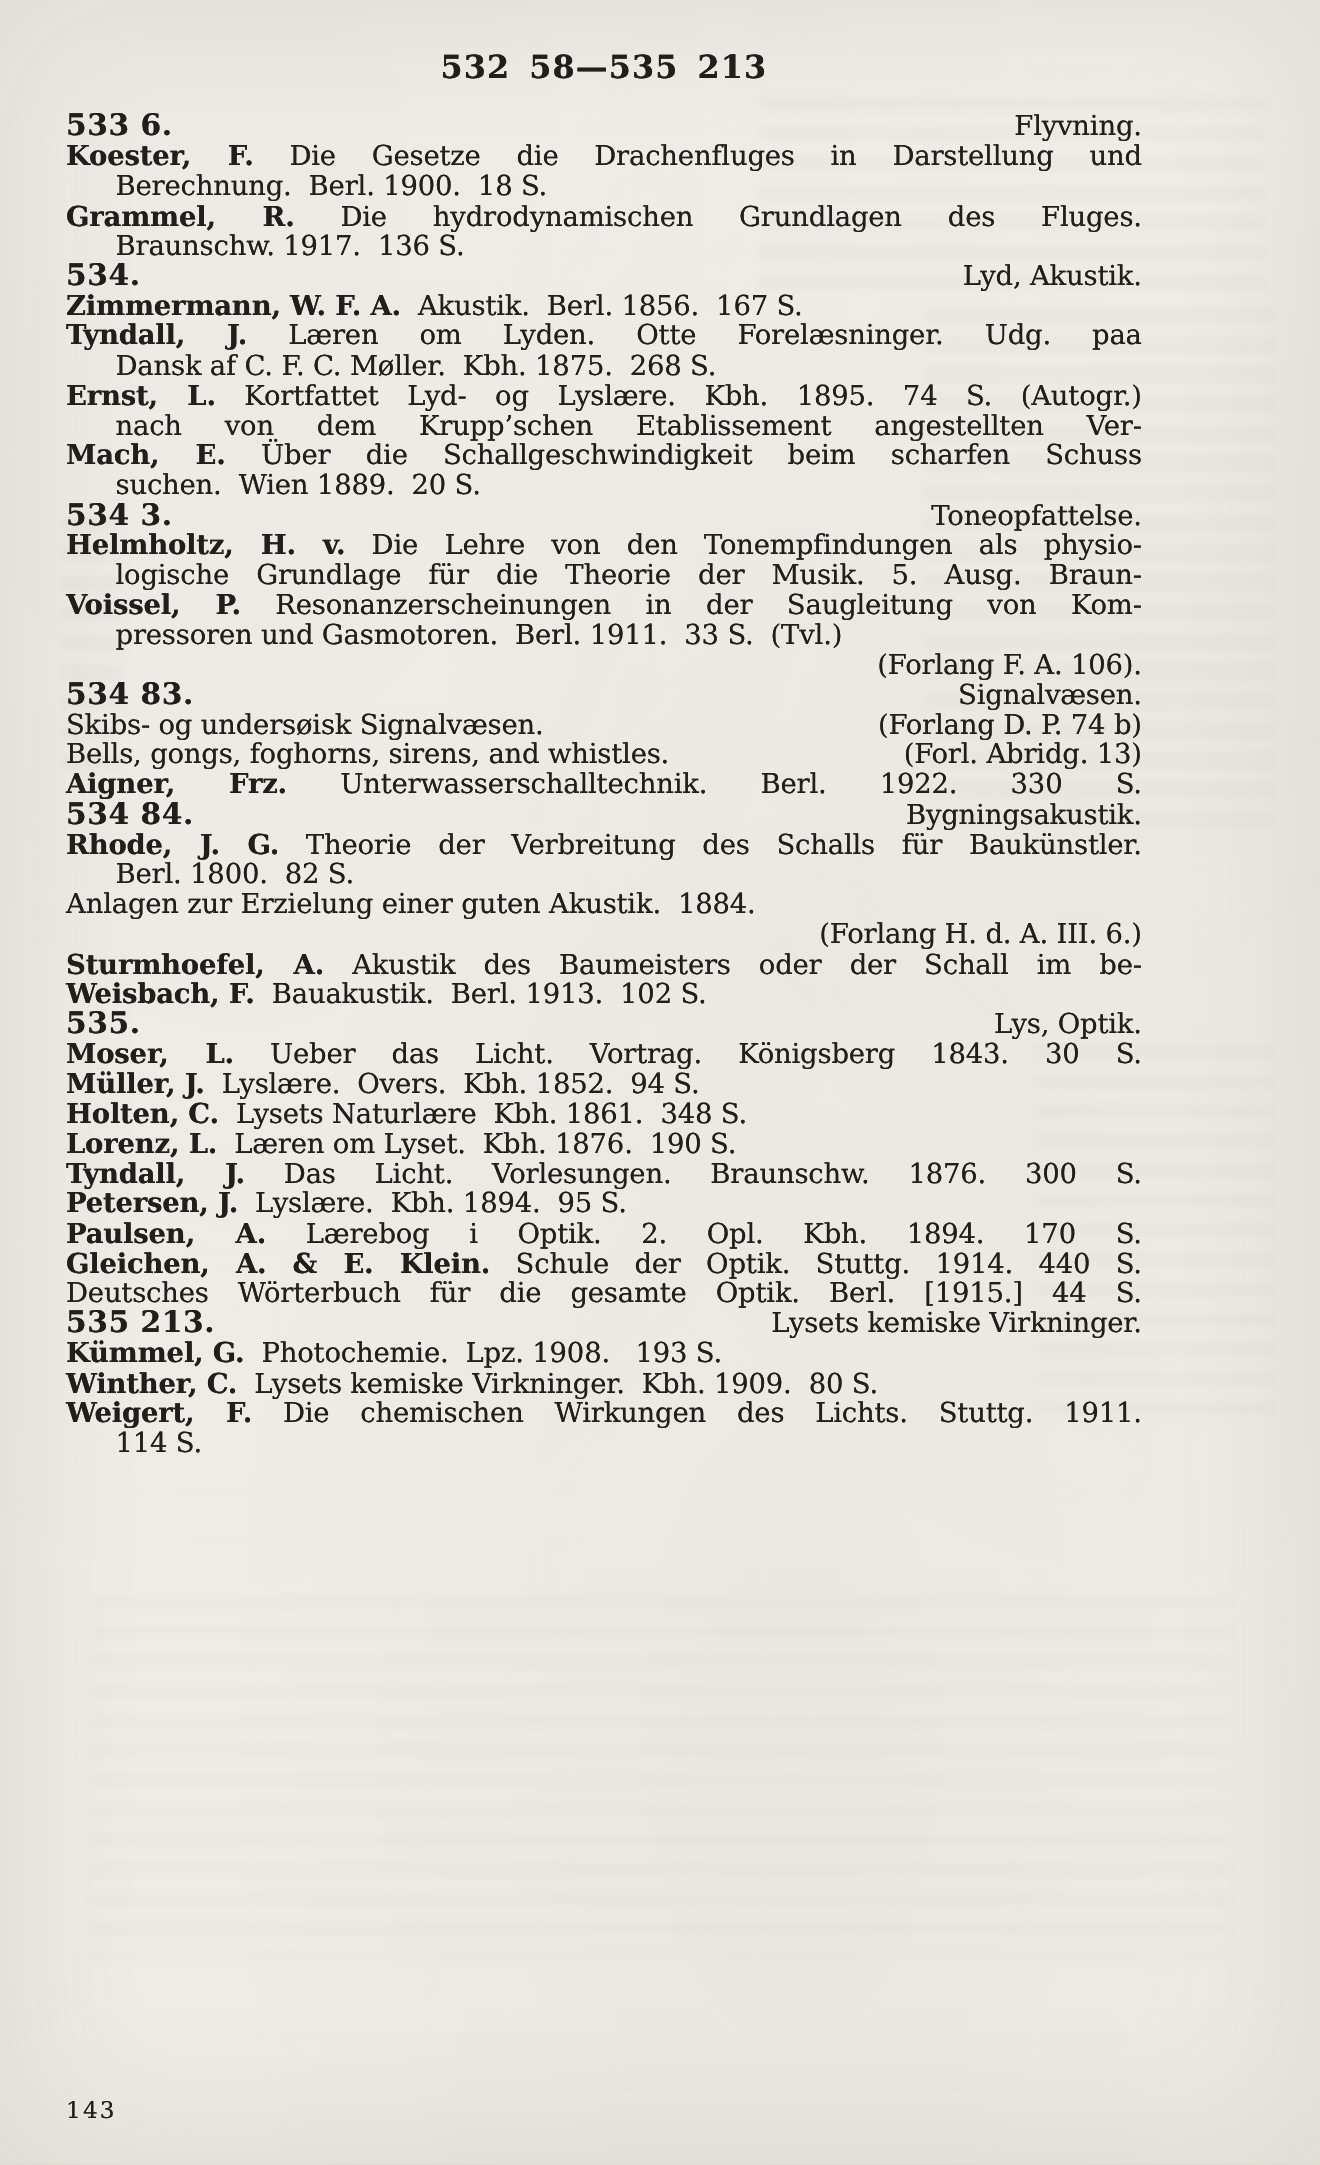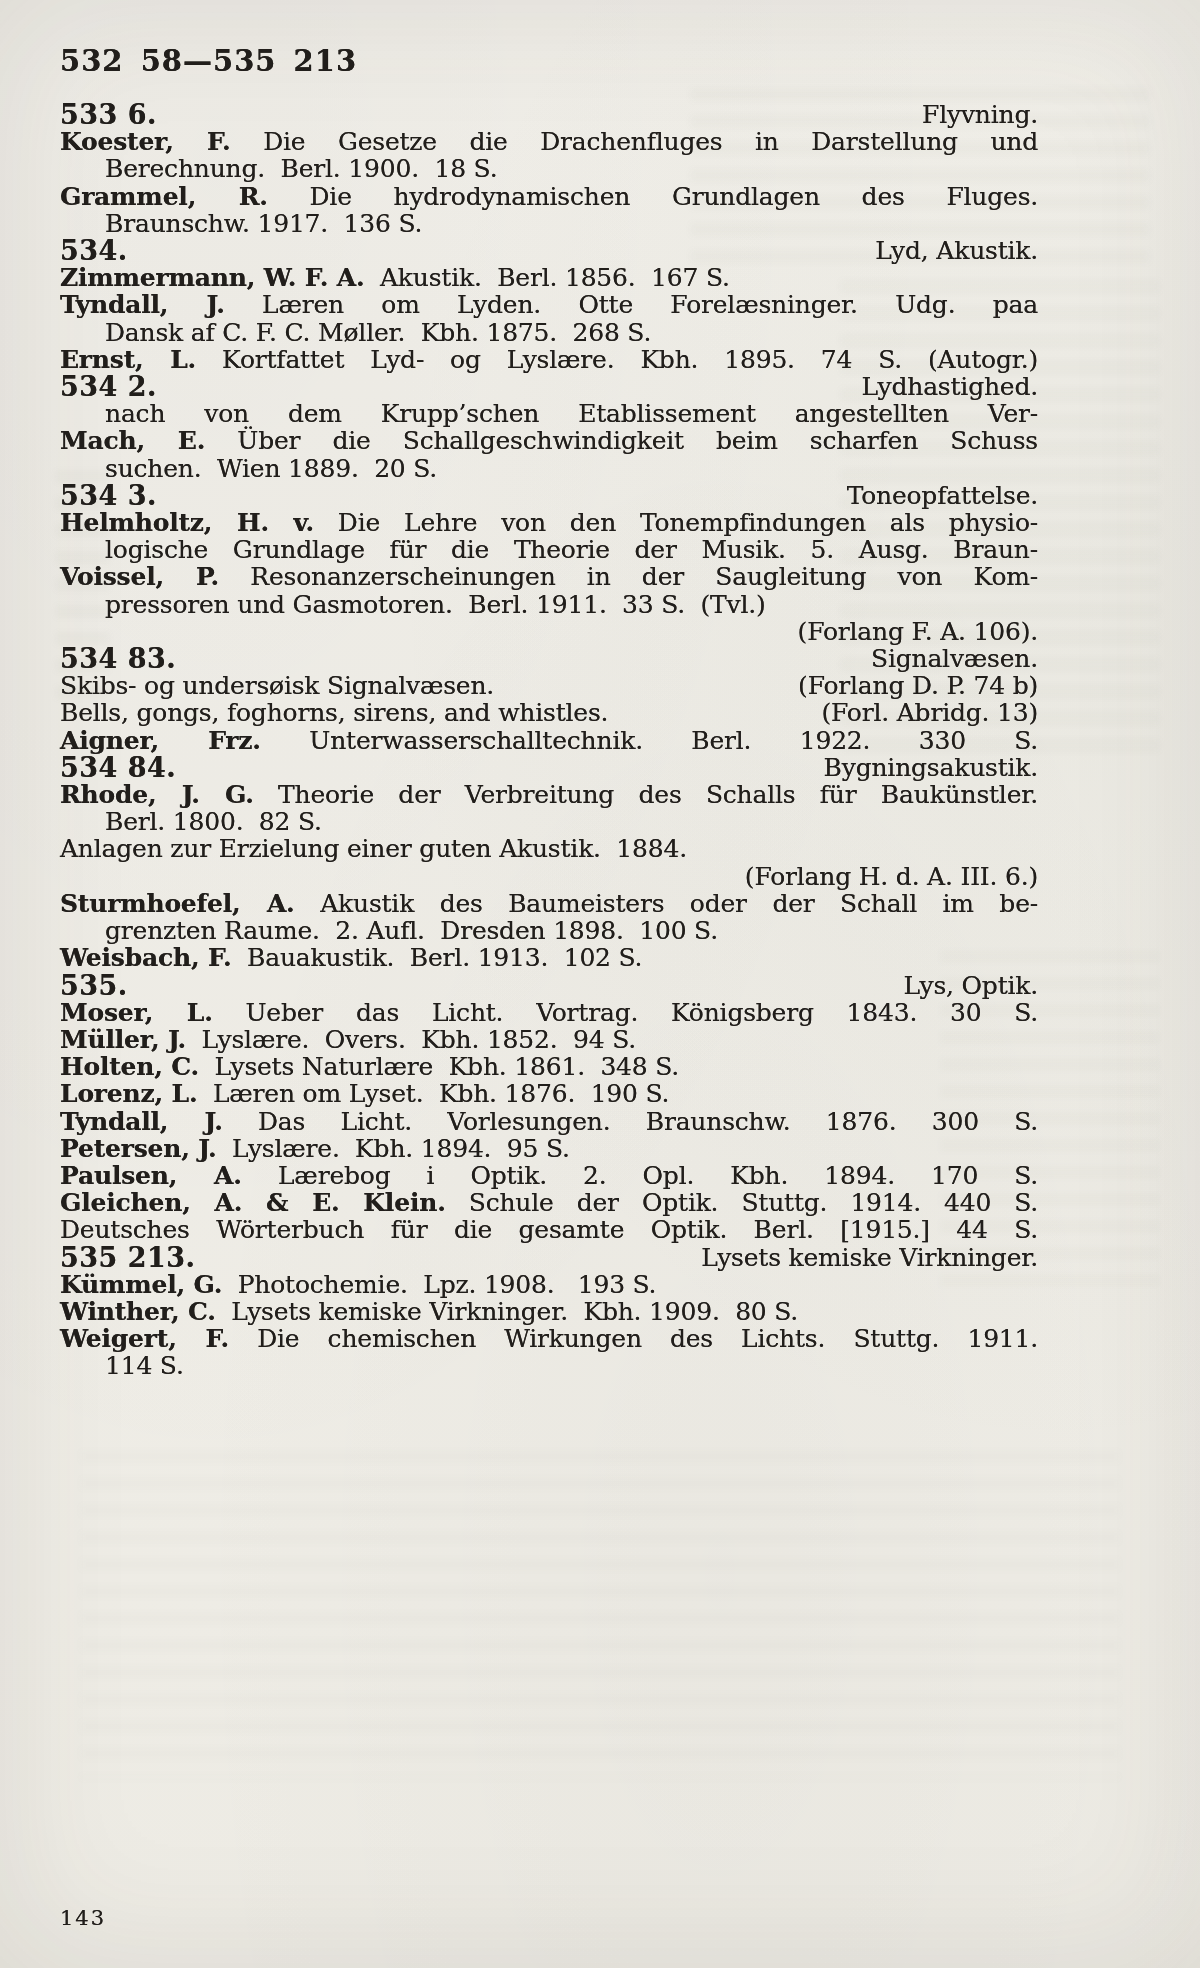--- a/index.html
+++ b/index.html
@@ -21,21 +21,21 @@
   .ghost {
     position: absolute;
     background: repeating-linear-gradient(180deg,
       rgba(128,138,120,0.07) 0 13px, rgba(128,138,120,0) 13px 27px);
     filter: blur(3px);
     pointer-events: none;
   }
   .running-header {
     position: absolute;
     left: 60px; top: 44px; width: 978px;
-    text-align: left;
+    text-align: center;
     font-size: 29px;
     font-weight: bold;
     word-spacing: 6px;
     letter-spacing: 1px;
     text-shadow: 0 0 0.6px rgba(25,22,18,0.85);
   }
   .text-block {
     position: absolute;
     left: 60px; top: 101px; width: 978px;
     font-size: 25px;
@@ -77,41 +77,39 @@
       <div class="line sec"><span class="lead">533 6.</span><span class="rtxt">Flyvning.</span></div>
       <div class="line j"><span class="lead">Koester, F.</span> <span class="txt">Die Gesetze die Drachenfluges in Darstellung und</span></div>
       <div class="line l ind"><span class="txt">Berechnung.  Berl. 1900.  18 S.</span></div>
       <div class="line j"><span class="lead">Grammel, R.</span> <span class="txt">Die hydrodynamischen Grundlagen des Fluges.</span></div>
       <div class="line l ind"><span class="txt">Braunschw. 1917.  136 S.</span></div>
       <div class="line sec"><span class="lead">534.</span><span class="rtxt">Lyd, Akustik.</span></div>
       <div class="line l"><span class="lead">Zimmermann, W. F. A.</span>  <span class="txt">Akustik.  Berl. 1856.  167 S.</span></div>
       <div class="line j"><span class="lead">Tyndall, J.</span> <span class="txt">Læren om Lyden.  Otte Forelæsninger.  Udg. paa</span></div>
       <div class="line l ind"><span class="txt">Dansk af C. F. C. Møller.  Kbh. 1875.  268 S.</span></div>
       <div class="line j"><span class="lead">Ernst, L.</span> <span class="txt">Kortfattet Lyd- og Lyslære. Kbh. 1895.  74 S.  (Autogr.)</span></div>
-      <div class="line sec"><span class="lead">534 2.</span><span class="rtxt">Lydhastighed.</span></div>
       <div class="line j ind"><span class="txt">nach von dem Krupp’schen Etablissement angestellten Ver-</span></div>
       <div class="line j"><span class="lead">Mach, E.</span> <span class="txt">Über die Schallgeschwindigkeit beim scharfen Schuss</span></div>
       <div class="line l ind"><span class="txt">suchen.  Wien 1889.  20 S.</span></div>
       <div class="line sec"><span class="lead">534 3.</span><span class="rtxt">Toneopfattelse.</span></div>
       <div class="line j"><span class="lead">Helmholtz, H. v.</span> <span class="txt">Die Lehre von den Tonempfindungen als physio-</span></div>
       <div class="line j ind"><span class="txt">logische Grundlage für die Theorie der Musik.  5. Ausg. Braun-</span></div>
       <div class="line j"><span class="lead">Voissel, P.</span> <span class="txt">Resonanzerscheinungen in der Saugleitung von Kom-</span></div>
       <div class="line l ind"><span class="txt">pressoren und Gasmotoren.  Berl. 1911.  33 S.  (Tvl.)</span></div>
       <div class="line r"><span class="txt">(Forlang F. A. 106).</span></div>
       <div class="line sec"><span class="lead">534 83.</span><span class="rtxt">Signalvæsen.</span></div>
       <div class="line lr"><span class="txt">Skibs- og undersøisk Signalvæsen.</span><span class="rtxt">(Forlang D. P. 74 b)</span></div>
       <div class="line lr"><span class="txt">Bells, gongs, foghorns, sirens, and whistles.</span><span class="rtxt">(Forl. Abridg. 13)</span></div>
       <div class="line j"><span class="lead">Aigner, Frz.</span> <span class="txt">Unterwasserschalltechnik.  Berl. 1922.  330 S.</span></div>
       <div class="line sec"><span class="lead">534 84.</span><span class="rtxt">Bygningsakustik.</span></div>
       <div class="line j"><span class="lead">Rhode, J. G.</span> <span class="txt">Theorie der Verbreitung des Schalls für Baukünstler.</span></div>
       <div class="line l ind"><span class="txt">Berl. 1800.  82 S.</span></div>
       <div class="line l"><span class="txt">Anlagen zur Erzielung einer guten Akustik.  1884.</span></div>
       <div class="line r"><span class="txt">(Forlang H. d. A. III. 6.)</span></div>
       <div class="line j"><span class="lead">Sturmhoefel, A.</span> <span class="txt">Akustik des Baumeisters oder der Schall im be-</span></div>
-      <div class="line l ind"><span class="txt">grenzten Raume.  2. Aufl.  Dresden 1898.  100 S.</span></div>
       <div class="line l"><span class="lead">Weisbach, F.</span>  <span class="txt">Bauakustik.  Berl. 1913.  102 S.</span></div>
       <div class="line sec"><span class="lead">535.</span><span class="rtxt">Lys, Optik.</span></div>
       <div class="line j"><span class="lead">Moser, L.</span> <span class="txt">Ueber das Licht.  Vortrag.  Königsberg 1843.  30 S.</span></div>
       <div class="line l"><span class="lead">Müller, J.</span>  <span class="txt">Lyslære.  Overs.  Kbh. 1852.  94 S.</span></div>
       <div class="line l"><span class="lead">Holten, C.</span>  <span class="txt">Lysets Naturlære  Kbh. 1861.  348 S.</span></div>
       <div class="line l"><span class="lead">Lorenz, L.</span>  <span class="txt">Læren om Lyset.  Kbh. 1876.  190 S.</span></div>
       <div class="line j"><span class="lead">Tyndall, J.</span> <span class="txt">Das Licht.  Vorlesungen.  Braunschw. 1876.  300 S.</span></div>
       <div class="line l"><span class="lead">Petersen, J.</span>  <span class="txt">Lyslære.  Kbh. 1894.  95 S.</span></div>
       <div class="line j"><span class="lead">Paulsen, A.</span> <span class="txt">Lærebog i Optik.  2. Opl.  Kbh. 1894.  170 S.</span></div>
       <div class="line j"><span class="lead">Gleichen, A. &amp; E. Klein.</span> <span class="txt">Schule der Optik.  Stuttg. 1914.  440 S.</span></div>

